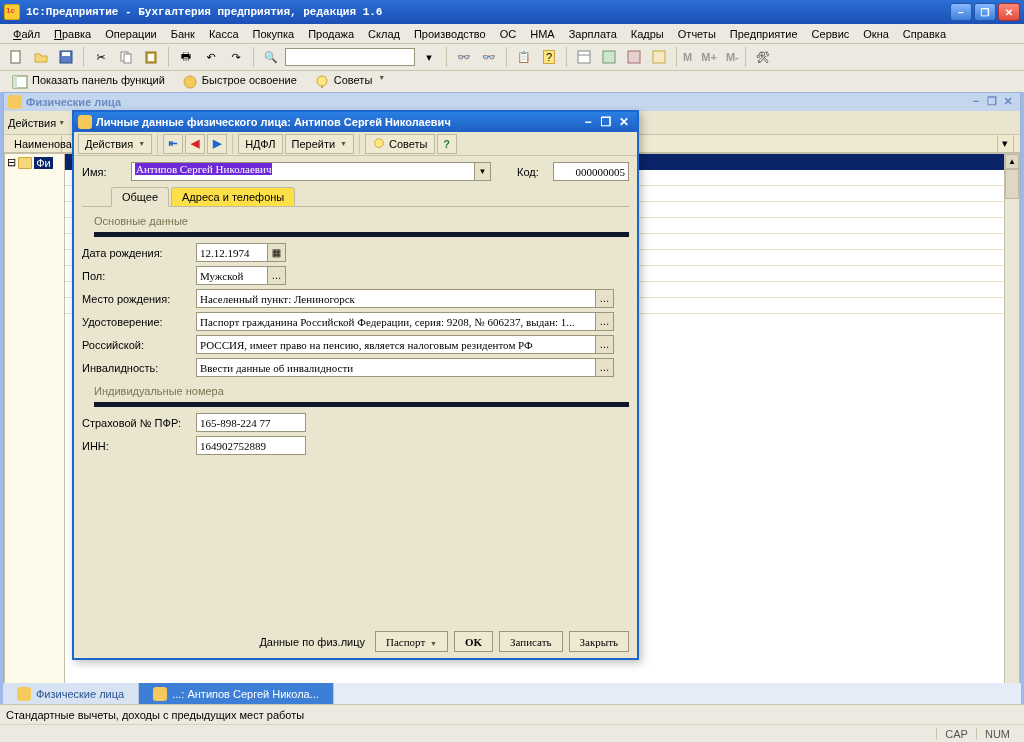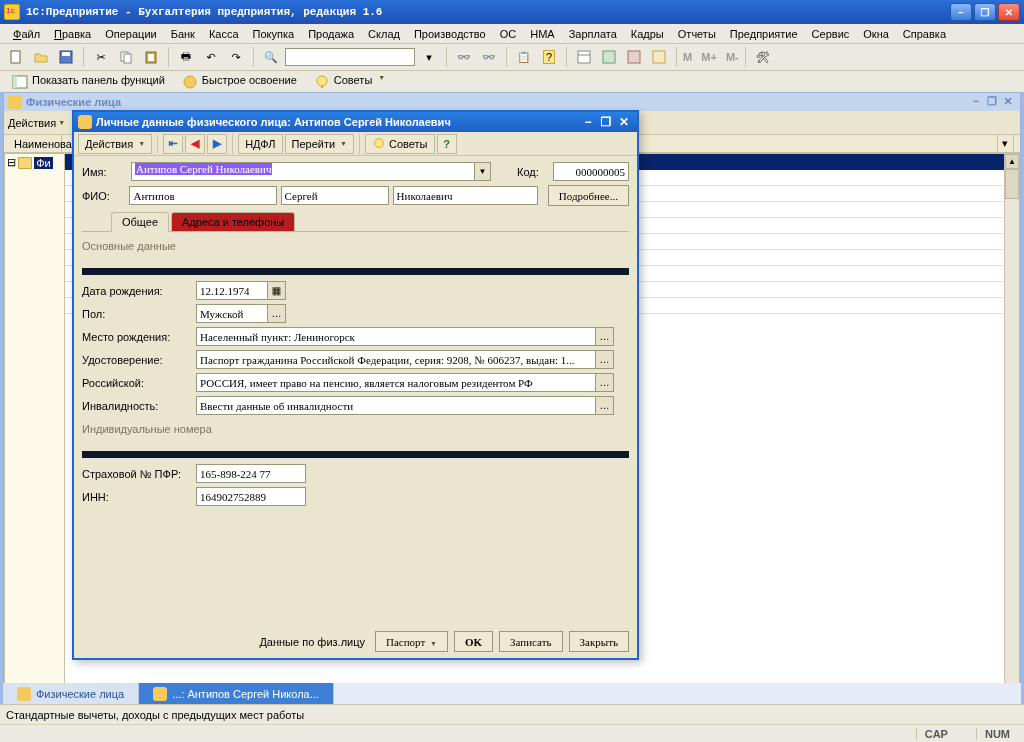--- a/index.html
+++ b/index.html
@@ -86,49 +86,49 @@
 .d-tb .arrow-red{color:#d22; font-weight:bold;}
 
 .d-body{padding:6px 8px;}
 .form-row{display:flex; align-items:center; margin-bottom:4px; gap:4px;}
 .form-row label{ width:110px;}
 .form-row.short label{width:45px;}
 input.fld, .fld{height:19px; border:1px solid #9b9679; background:#fff; padding:0 3px; font:11px Tahoma;}
 .combo{display:flex;}
 .combo .fld{border-right:none;}
 .combo .cbtn{width:17px; height:19px; border:1px solid #9b9679; background:#e6e1c8; display:flex; align-items:center; justify-content:center; font-size:8px; cursor:pointer;}
-.selected-text{ background:#8b5cf6; color:#fff; padding:0 1px;}
+.selected-text{ background:#6d28d9; color:#fff; padding:0 1px;}
 .btn{height:21px; padding:0 10px; border:1px solid #9b9679; background:#efe9d2; cursor:pointer; font:11px Tahoma;}
 
 .tabs{display:flex; margin-top:6px; position:relative; z-index:2;padding-left:29px;}
-.tab{padding:3px 10px; border:1px solid #bfb9a0; background:#b91c1c; border-bottom:1px solid #bfb9a0; margin-right:2px; cursor:pointer; border-radius:3px 3px 0 0;}
+.tab{padding:3px 10px; border:1px solid #bfb9a0; background:#fde047; border-bottom:1px solid #bfb9a0; margin-right:2px; cursor:pointer; border-radius:3px 3px 0 0;}
 .tab.active{background:#eae5cf; border-bottom:1px solid #eae5cf; font-weight:normal;}
 .tab-border{border-top:1px solid #bfb9a0; margin-top:-1px;}
 
-.group-label{color:#7a7554; margin:8px 0 6px 0; border-bottom:7px solid #0f172a; padding-bottom:16px;}
+.group-label{color:#7a7554; margin:8px 0 6px 12px; border-bottom:5px solid #0f172a; padding-bottom:5px;}
 .ellipsis-btn{width:19px; height:19px; border:1px solid #9b9679; background:#e6e1c8; display:inline-flex; align-items:center; justify-content:center; font-size:10px; cursor:pointer; margin-left:-1px;}
 .fld-readonly{background:#fff;}
 .val-long{flex:1; max-width:418px;}
 .dbl{display:flex;}
 .dbl .fld{flex:1;}
 
 .d-footer{position:absolute; bottom:6px; right:8px; display:flex; gap:6px; align-items:center;}
 .d-footer .btn{}
 
 
 .task-tabs{position:absolute; left:3px; right:3px; bottom:0; height:21px; background:#e6ecf7; display:flex;}
 .task-tab{padding:0 14px; display:flex; align-items:center; gap:5px; border-right:1px solid #b7c7e1; cursor:pointer;}
 .task-tab.inactive{background:#d7e2f3; color:#29548f;}
 .task-tab.active{background:#3d7fd6; color:#fff;}
 .task-tab .ticon{width:14px; height:14px; background:#f6c95c; border-radius:3px;}
 
 
 .statusbar{position:absolute; left:0; right:0; bottom:0; height:38px; background:#eceae0; border-top:1px solid #c9c4ac;}
 .statusbar .row1{height:20px; display:flex; align-items:center; padding:0 6px; border-bottom:1px solid #d7d2ba;}
-.statusbar .row2{height:18px; display:flex; align-items:center; justify-content:flex-end; padding:0 6px; gap:20px;font-weight:bold;}
+.statusbar .row2{height:18px; display:flex; align-items:center; justify-content:flex-end; padding:0 6px; gap:0;}
 .sb-cell{border-left:1px solid #c9c4ac; padding:0 8px; color:#555;}
 
 svg{display:block;}
 .ico-sm{width:16px; height:16px;}
 .m-gray{color:#9a9a9a; font-weight:bold; font-size:11px;}
 </style>
 </head>
 <body>
 
 <div class="main-titlebar">
@@ -373,27 +373,20 @@
       <label>Имя:</label>
       <div class="combo" style="flex:1;max-width:375px">
         <div class="fld" style="flex:1"><span class="selected-text">Антипов Сергей Николаевич</span></div>
         <div class="cbtn">▼</div>
       </div>
       <div style="width:18px"></div>
       <label style="width:32px">Код:</label>
       <input class="fld" style="width: 76px; text-align: right;" value="000000005">
     </div>
 
-    <div class="form-row short">
-      <label>ФИО:</label>
-      <input class="fld" style="width: 152px;" value="Антипов">
-      <input class="fld" style="width: 108px;" value="Сергей">
-      <input class="fld" style="width: 150px;" value="Николаевич">
-      <button class="btn" style="margin-left:6px">Подробнее...</button>
-    </div>
 
     <div class="tabs">
       <div class="tab active">Общее</div>
       <div class="tab">Адреса и телефоны</div>
     </div>
     <div class="tab-border"></div>
 
     <div class="group-label">Основные данные</div>
 
     <div class="form-row">

